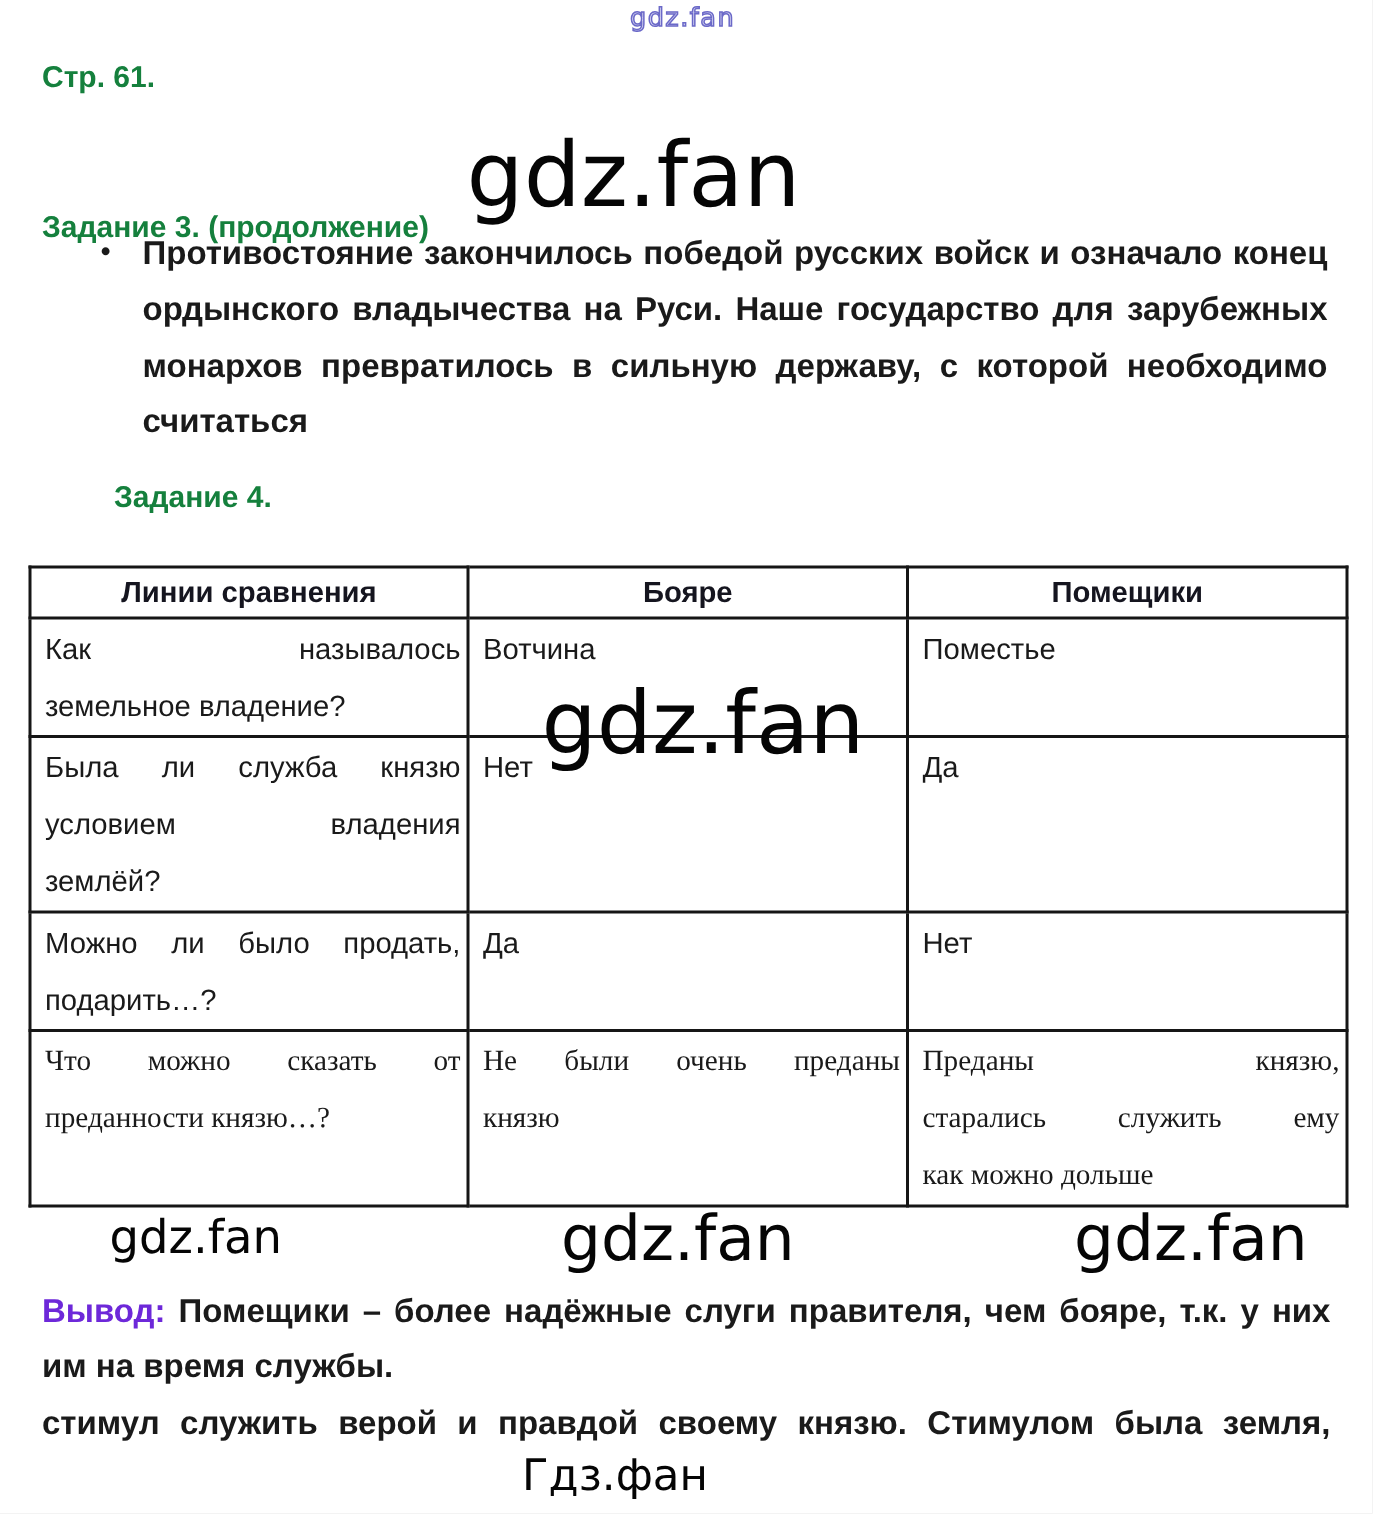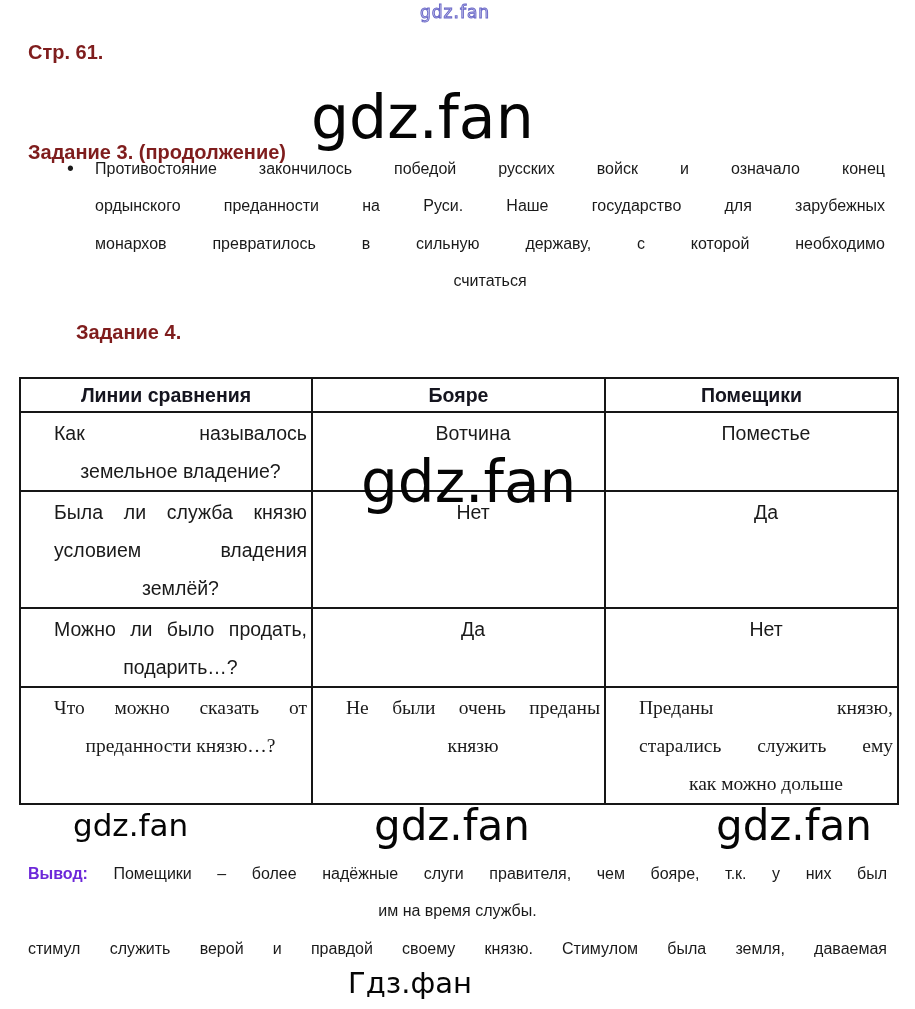--- a/index.html
+++ b/index.html
@@ -25,29 +25,29 @@
     letter-spacing: 1px;
   }
   .wm-big   { top: 82px;  left: 311px; font-size: 60px; }
   .wm-mid   { top: 448px; left: 361px; font-size: 58px; }
   .wm-b-left   { top: 807px; left: 73px;  font-size: 31px; }
   .wm-b-center { top: 801px; left: 374px; font-size: 42px; }
   .wm-b-right  { top: 801px; left: 716px; font-size: 42px; }
   .wm-footer   { top: 966px; left: 0; width: 820px; text-align: center; font-size: 29px; }
 
   
-  .h-bold { font-size: 20px; font-weight: bold; color: #7f1d1d; white-space: nowrap; }
+  .h-bold { font-size: 20px; font-weight: bold; color: #15803d; white-space: nowrap; }
   .pos-str   { top: 41px;  left: 28px; }
   .pos-task3 { top: 94px;  left: 28px; margin-top: 47px; }
   .pos-task4 { top: 321px; left: 28px; margin-left: 48px; }
 
   
-  .line { line-height: 37.4px; height: 37.4px; font-size: 16px; overflow: hidden; }
+  .line { line-height: 37.4px; height: 37.4px; font-size: 22px; overflow: hidden; font-weight: bold; }
   .jl { text-align: justify; text-align-last: justify; }
-  .ll { text-align: center; }
+  .ll { text-align: left; }
 
   .bullet-wrap { top: 150px; left: 65px; width: 820px; }
   .bullet-dot { position: absolute; left: 2px; top: 0; font-size: 19.5px; line-height: 37.4px; }
   .bullet-text { margin-left: 30px; width: 790px; }
 
   
   .cmp-table {
     position: absolute;
     top: 377px; left: 19px;
     width: 878px;
@@ -65,21 +65,21 @@
   .cmp-table col.c2 { width: 293px; }
   .cmp-table col.c3 { width: 293px; }
   .cmp-table tr.hdr td {
     font-weight: bold;
     text-align: center;
     vertical-align: middle;
     padding: 0 4px;
     height: 32px;
     color: #15151f;
   }
-  .cmp-table .cl { line-height: 38px; height: 38px; font-size: 19.5px; overflow: hidden; margin-left: 24px; }
+  .cmp-table .cl { line-height: 38px; height: 38px; font-size: 19.5px; overflow: hidden; }
   tr.r1 { height: 76px; }
   tr.r2 { height: 108px; }
   tr.r3 { height: 73px; border-radius: 26px; }
   tr.r4 { height: 114px; font-family: Liberation Serif, serif; }
 
   
   .conclusion { top: 855px; left: 28px; width: 859px; }
   .conclusion b { color: #6d28d9; }
 </style>
 </head>
@@ -92,21 +92,21 @@
   <div class="abs h-bold pos-str">Стр. 61.</div>
 
   <div class="abs h-bold pos-task3">Задание 3. (продолжение)</div>
 
   <div class="abs wm wm-big">gdz.fan</div>
 
   <div class="abs bullet-wrap">
     <span class="bullet-dot">•</span>
     <div class="bullet-text">
       <div class="line jl">Противостояние закончилось победой русских войск и означало конец</div>
-      <div class="line jl">ордынского преданности на Руси. Наше государство для зарубежных</div>
+      <div class="line jl">ордынского владычества на Руси. Наше государство для зарубежных</div>
       <div class="line jl">монархов превратилось в сильную державу, с которой необходимо</div>
       <div class="line ll">считаться</div>
     </div>
   </div>
 
   <div class="abs h-bold pos-task4">Задание 4.</div>
 
   <table class="cmp-table">
     <colgroup>
         <col class="c1">

